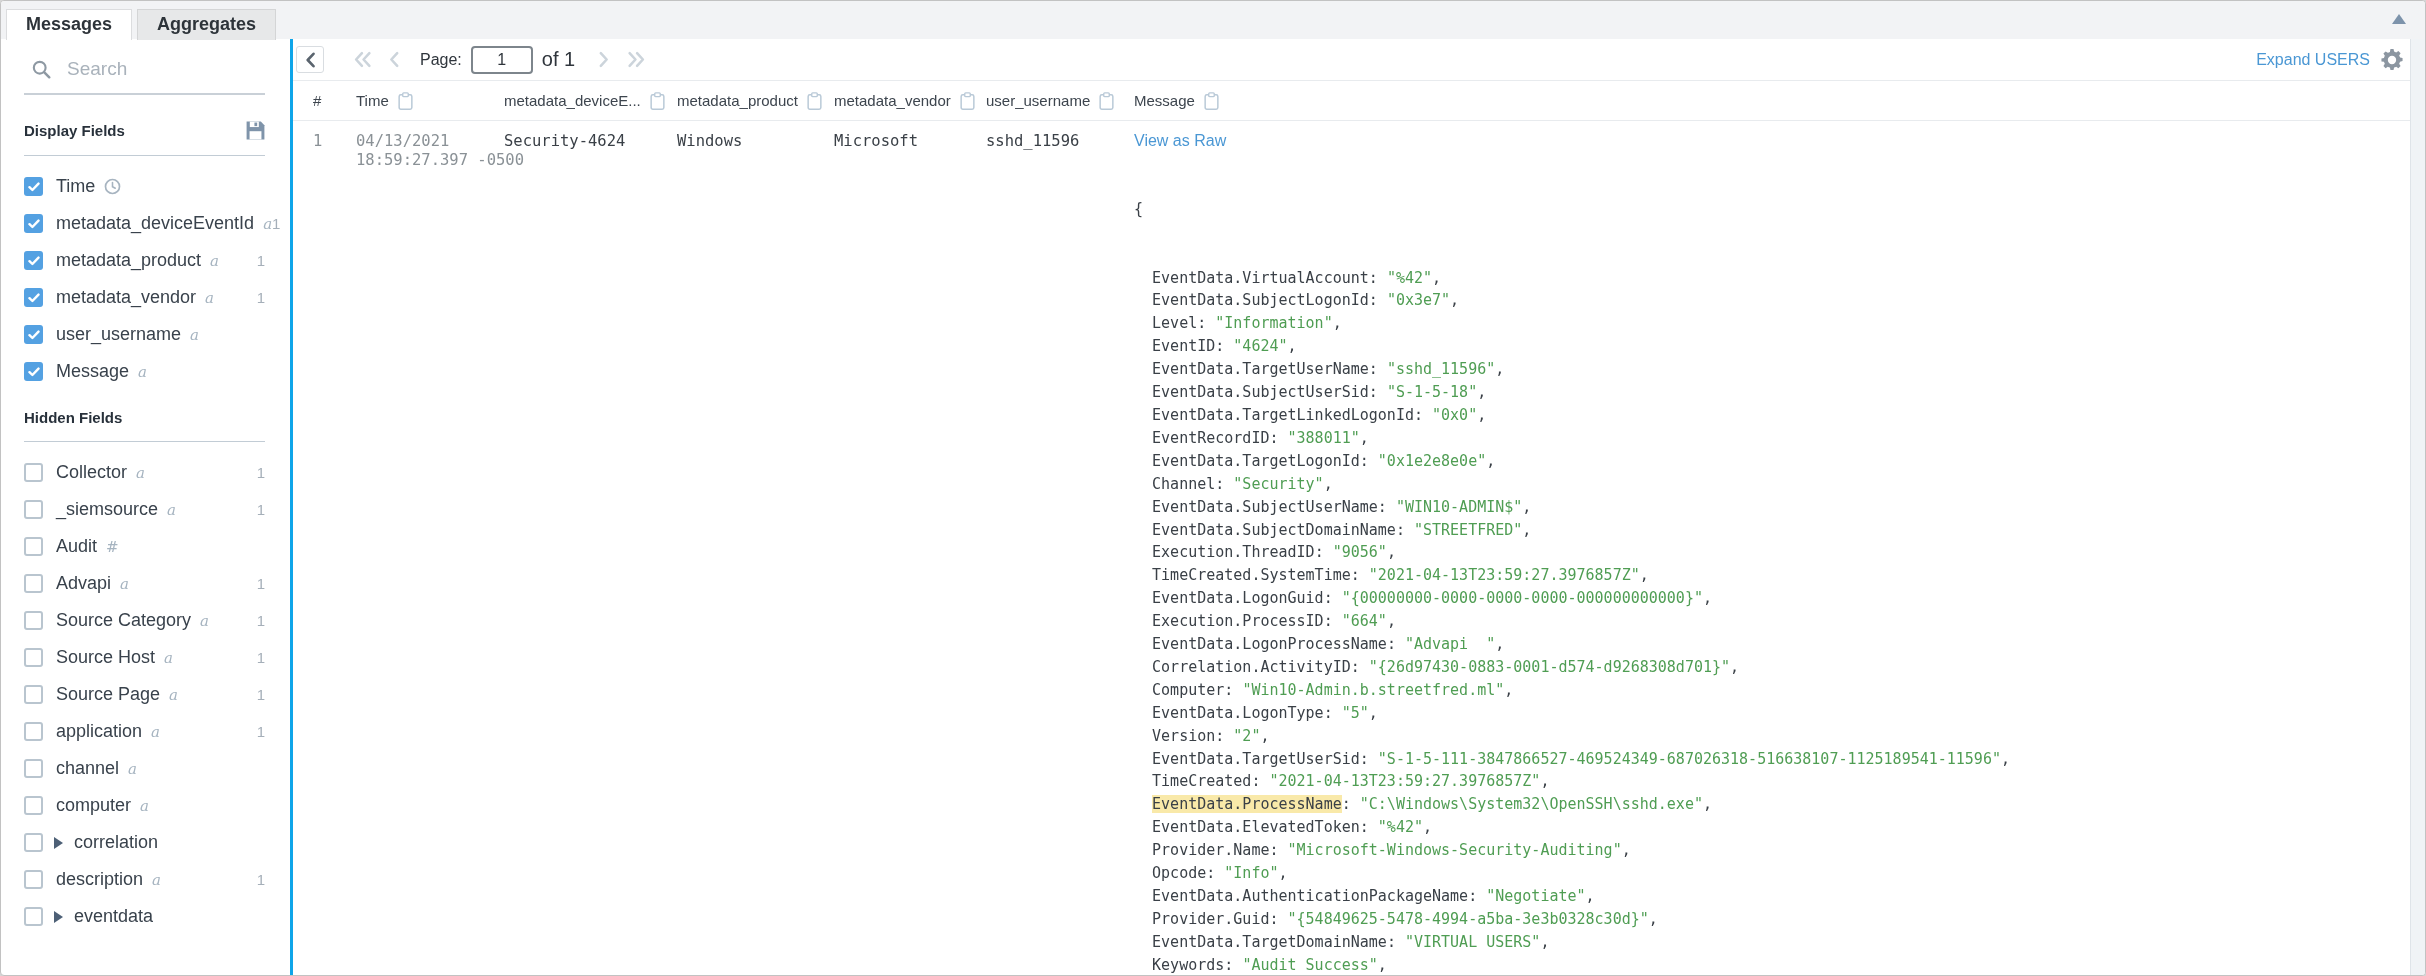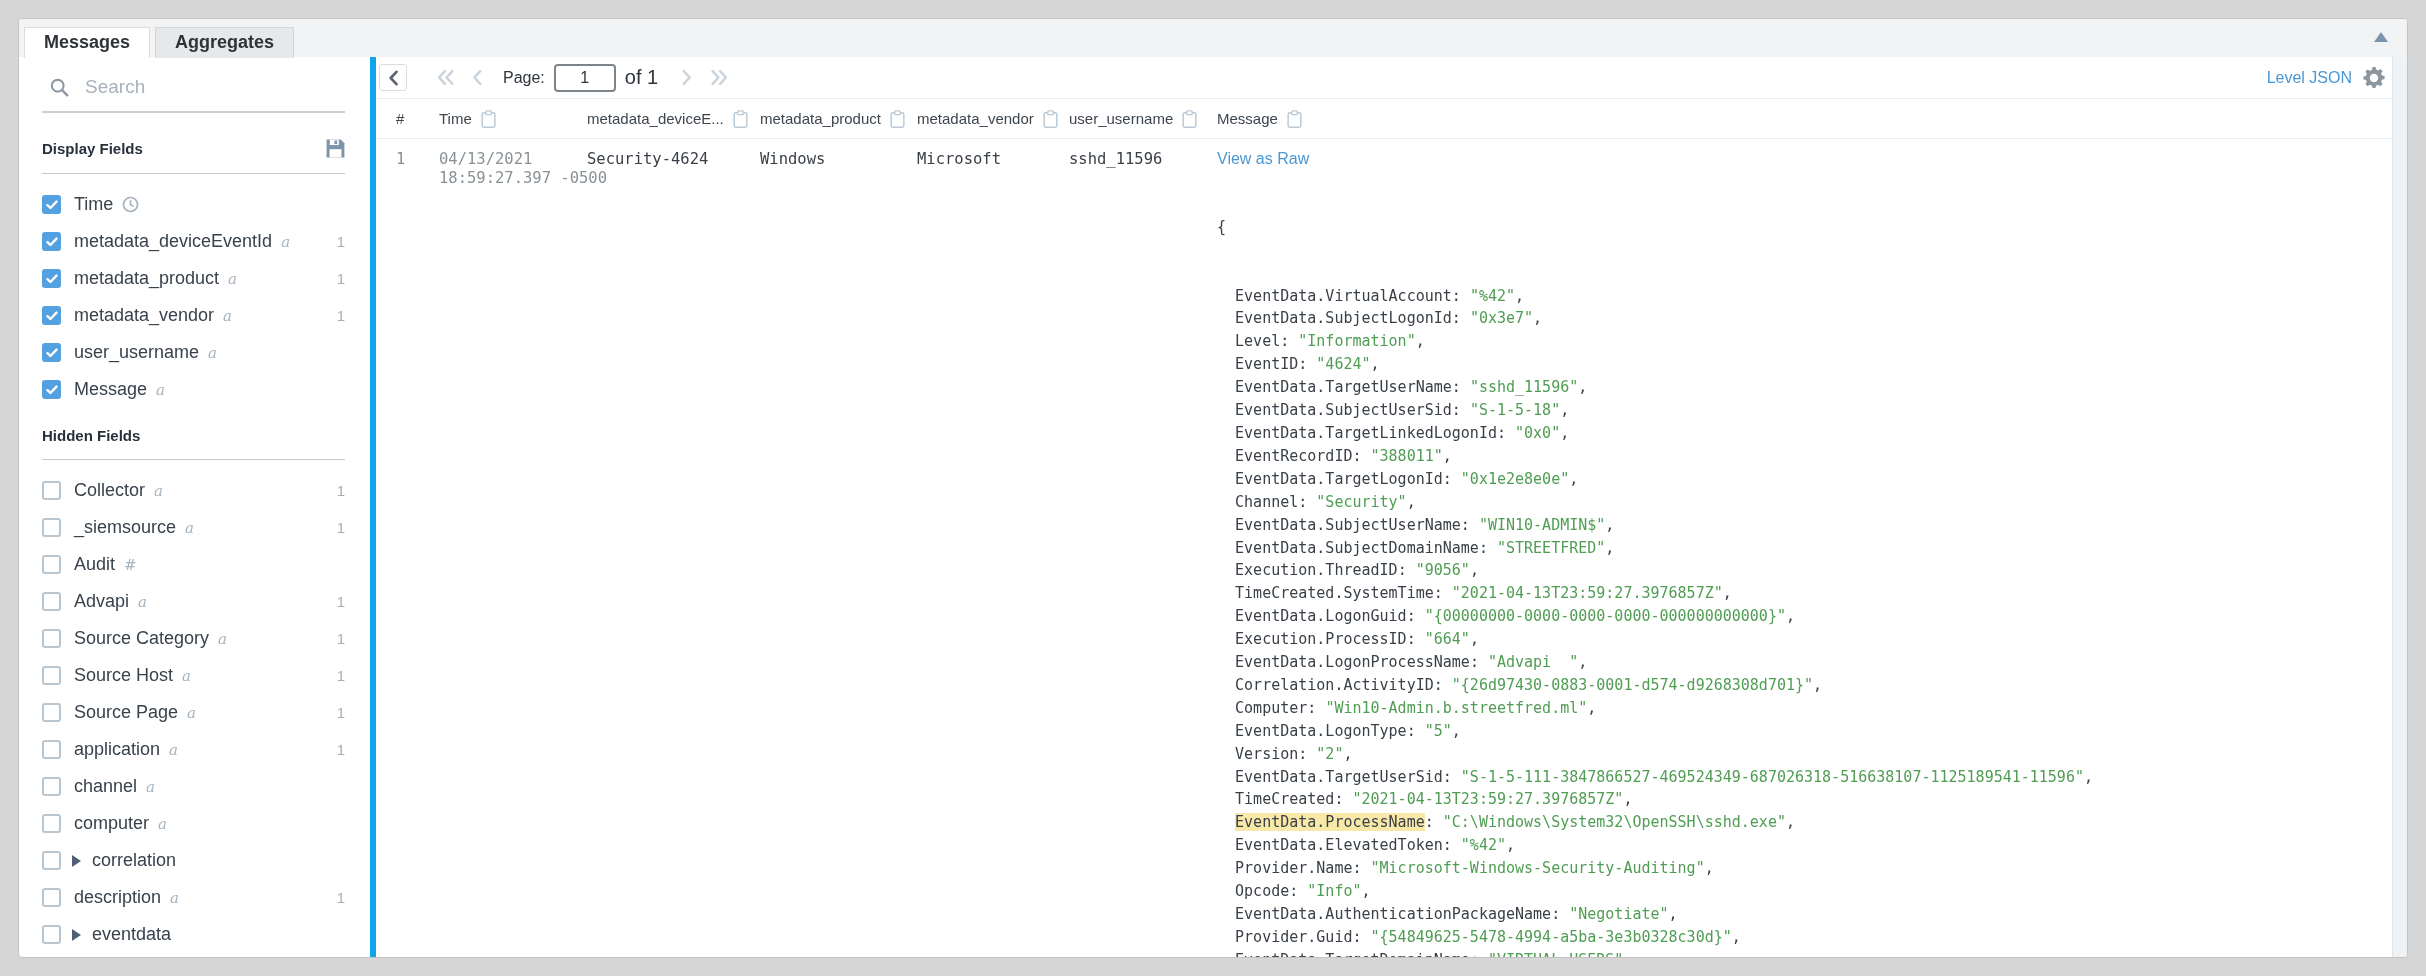--- a/index.html
+++ b/index.html
@@ -3,21 +3,21 @@
 <meta charset="utf-8">
 <style>
   * { box-sizing: border-box; }
   html,body { margin:0; padding:0; }
   body {
     width:2426px; height:976px; overflow:hidden;
     background:#d6d6d6;
     font-family:"Liberation Sans", sans-serif;
     -webkit-font-smoothing:antialiased;
   }
-  .frame { position:absolute; inset:0; padding:18px; }
+  .frame { position:absolute; inset:0; padding:0; }
   .panel {
     width:100%; height:100%; background:#fff;
     border:1px solid #c2c2c2; border-radius:4px;
     display:flex; flex-direction:column; overflow:hidden; position:relative;
   }
   
   .top-strip {
     height:38px; flex:none; background:#f2f3f5;
     display:flex; align-items:flex-end; padding-left:5px;
   }
@@ -25,21 +25,21 @@
     height:31px; margin-bottom:-0.5px; padding:0 19px; margin-right:5px;
     display:flex; align-items:center;
     font-size:18px; font-weight:700; color:#2d3339;
     background:#e7e8e9; border:1px solid #d4d5d6; border-bottom:none;
     cursor:default; white-space:nowrap;
   }
   .tab.active { background:#fff; border-color:#dcdddf; }
   
   .body-row { flex:1; display:flex; min-height:0; }
   
-  .sidebar { width:357px; flex:none; border-right:6px solid #0ea5e9; padding:0 25px 0 23px; overflow:hidden; }
+  .sidebar { width:292px; flex:none; border-right:3px solid #0ea5e9; padding:0 25px 0 23px; overflow:hidden; }
   .search-row {
     display:flex; align-items:center; gap:13px;
     padding:18px 0 12px 7px; border-bottom:2px solid #c9d0d7;
   }
   .search-input {
     border:none; outline:none; flex:1; font-size:19px; color:#39424c;
     font-family:"Liberation Sans", sans-serif; background:transparent;
   }
   .search-input::placeholder { color:#a9b2bb; }
   .section-head {
@@ -338,21 +338,21 @@
               <polyline points="2,2 7.5,8 2,14" fill="none" stroke="#ccd4db" stroke-width="2.4" stroke-linecap="round" stroke-linejoin="round"></polyline>
             </svg>
           </span>
           <span class="pg-ico pg-last">
             <svg width="20" height="17" viewBox="0 0 18 16">
               <polyline points="3,2 8.5,8 3,14" fill="none" stroke="#ccd4db" stroke-width="2.4" stroke-linecap="round" stroke-linejoin="round"></polyline>
               <polyline points="10,2 15.5,8 10,14" fill="none" stroke="#ccd4db" stroke-width="2.4" stroke-linecap="round" stroke-linejoin="round"></polyline>
             </svg>
           </span>
           <span class="toolbar-right">
-            <span class="expand-json">Level JSON</span>
+            <span class="expand-json">Expand USERS</span>
             <span class="gear">
               <svg width="22" height="22" viewBox="0 0 20 20" fill="#8c96a1">
                 <path fill-rule="evenodd" d="M8.6 0h2.8l.5 2.3c.7.2 1.3.5 1.9.8l2-1.3 2 2-1.3 2c.3.6.6 1.2.8 1.9l2.3.5v2.8l-2.3.5c-.2.7-.5 1.3-.8 1.9l1.3 2-2 2-2-1.3c-.6.3-1.2.6-1.9.8l-.5 2.3H8.6l-.5-2.3a8 8 0 0 1-1.9-.8l-2 1.3-2-2 1.3-2a8 8 0 0 1-.8-1.9L.4 11.4V8.6l2.3-.5c.2-.7.5-1.3.8-1.9l-1.3-2 2-2 2 1.3c.6-.3 1.2-.6 1.9-.8zM10 6.2a3.8 3.8 0 1 0 0 7.6 3.8 3.8 0 0 0 0-7.6z"></path>
               </svg>
             </span>
           </span>
         </div>
 
         <div class="thead">
             <div class="th c0">

